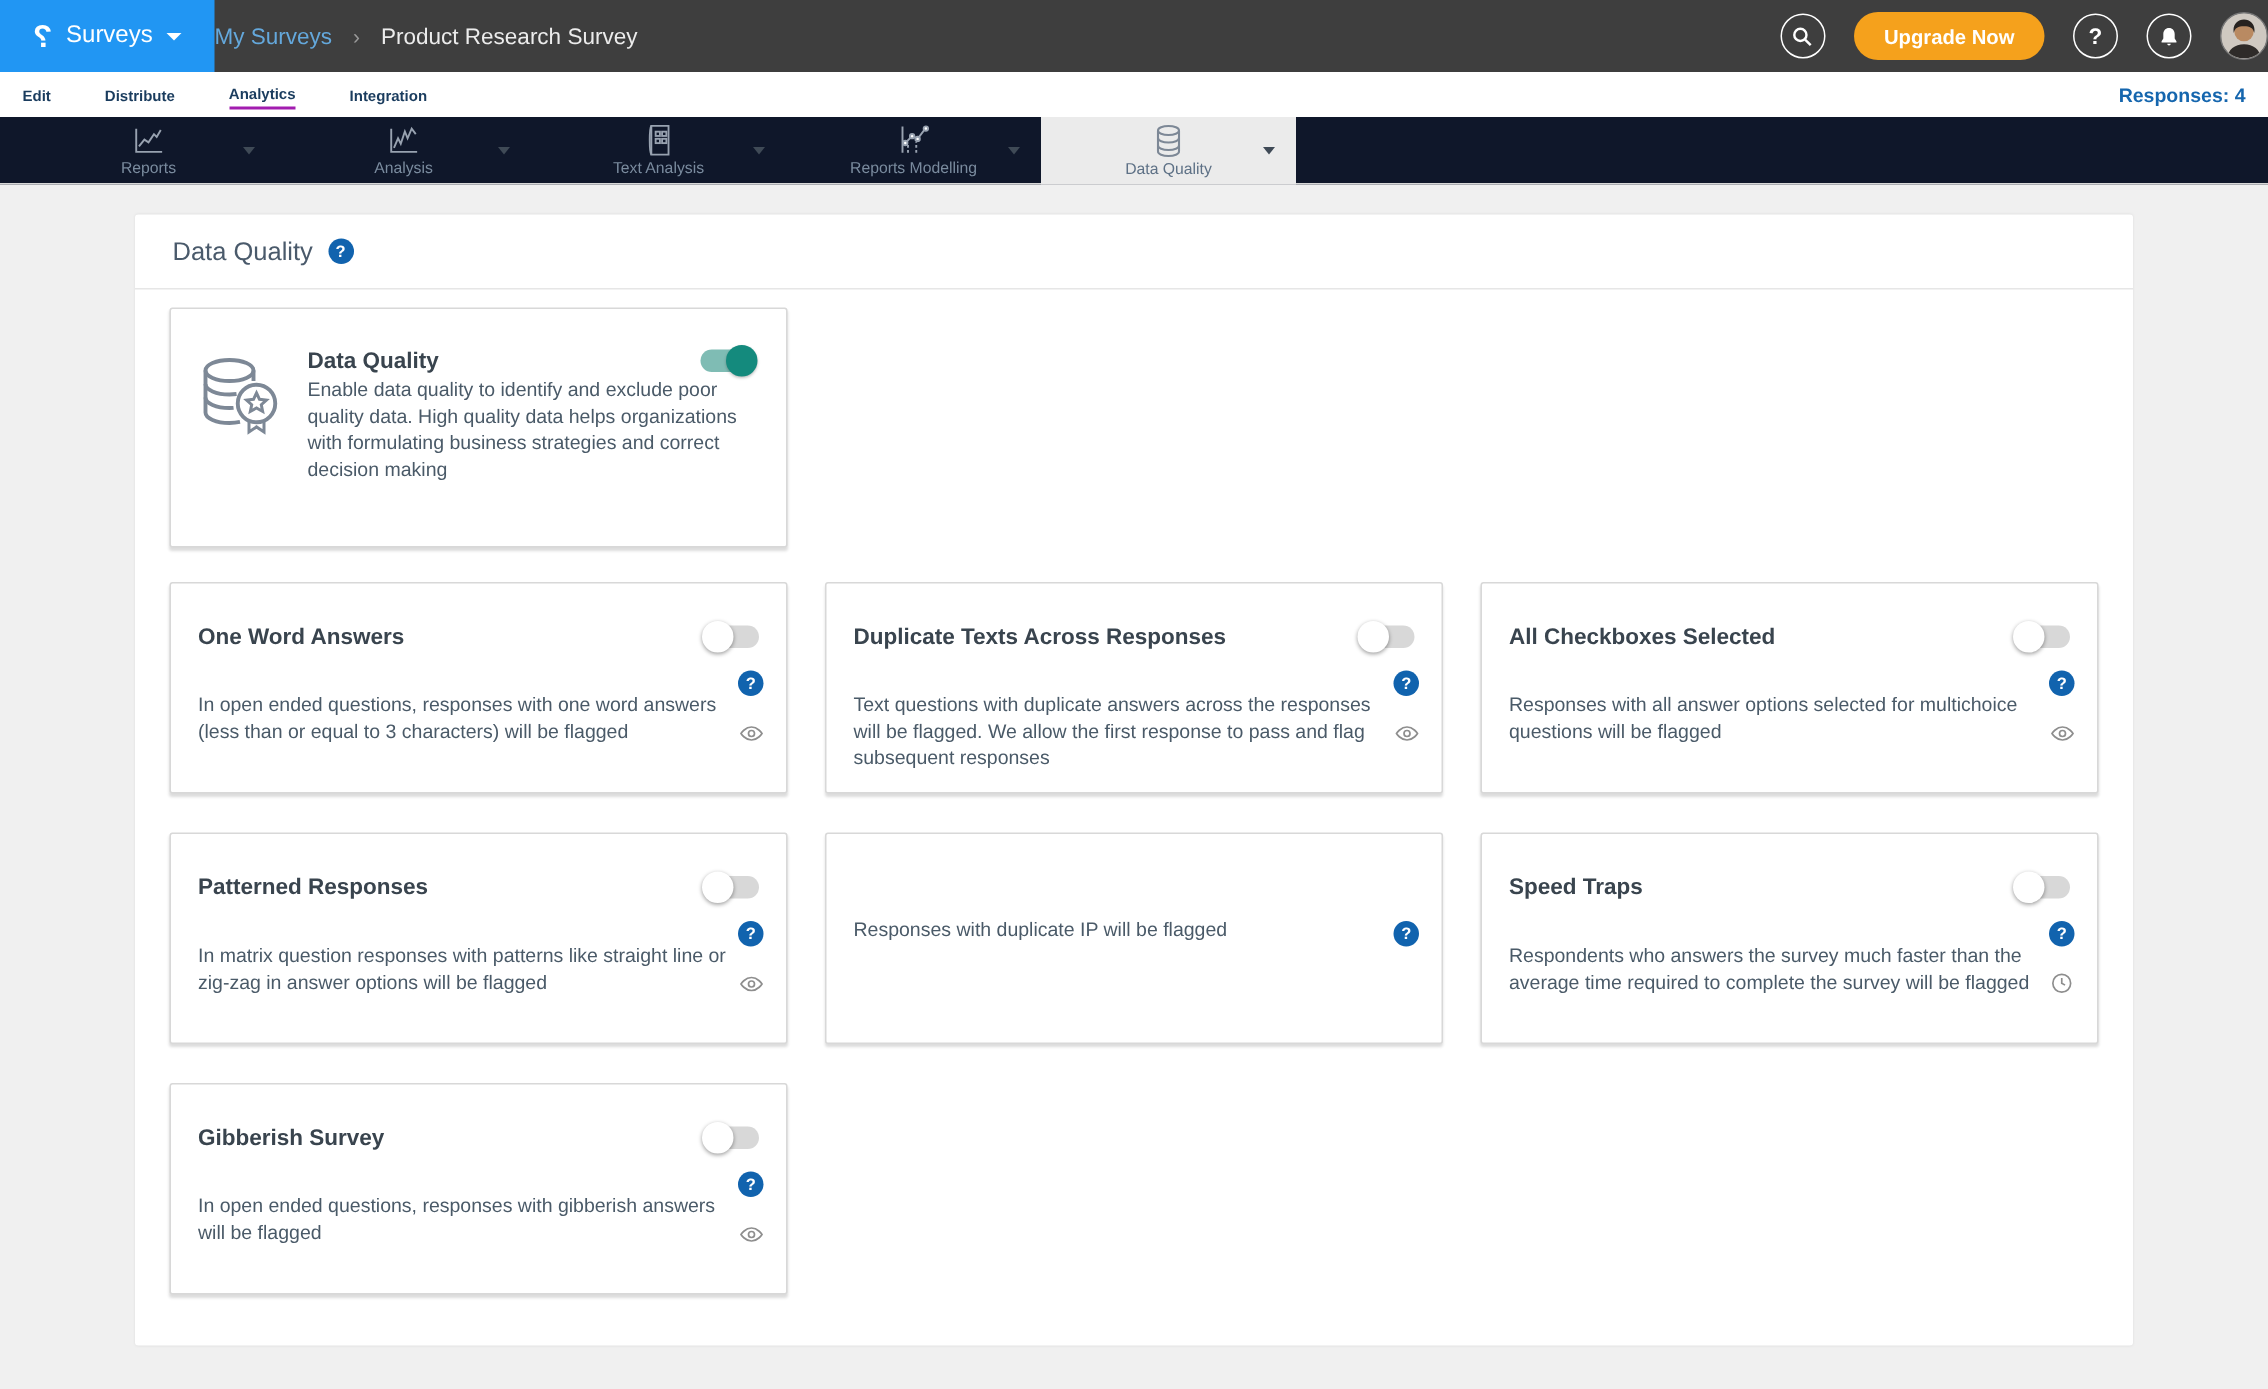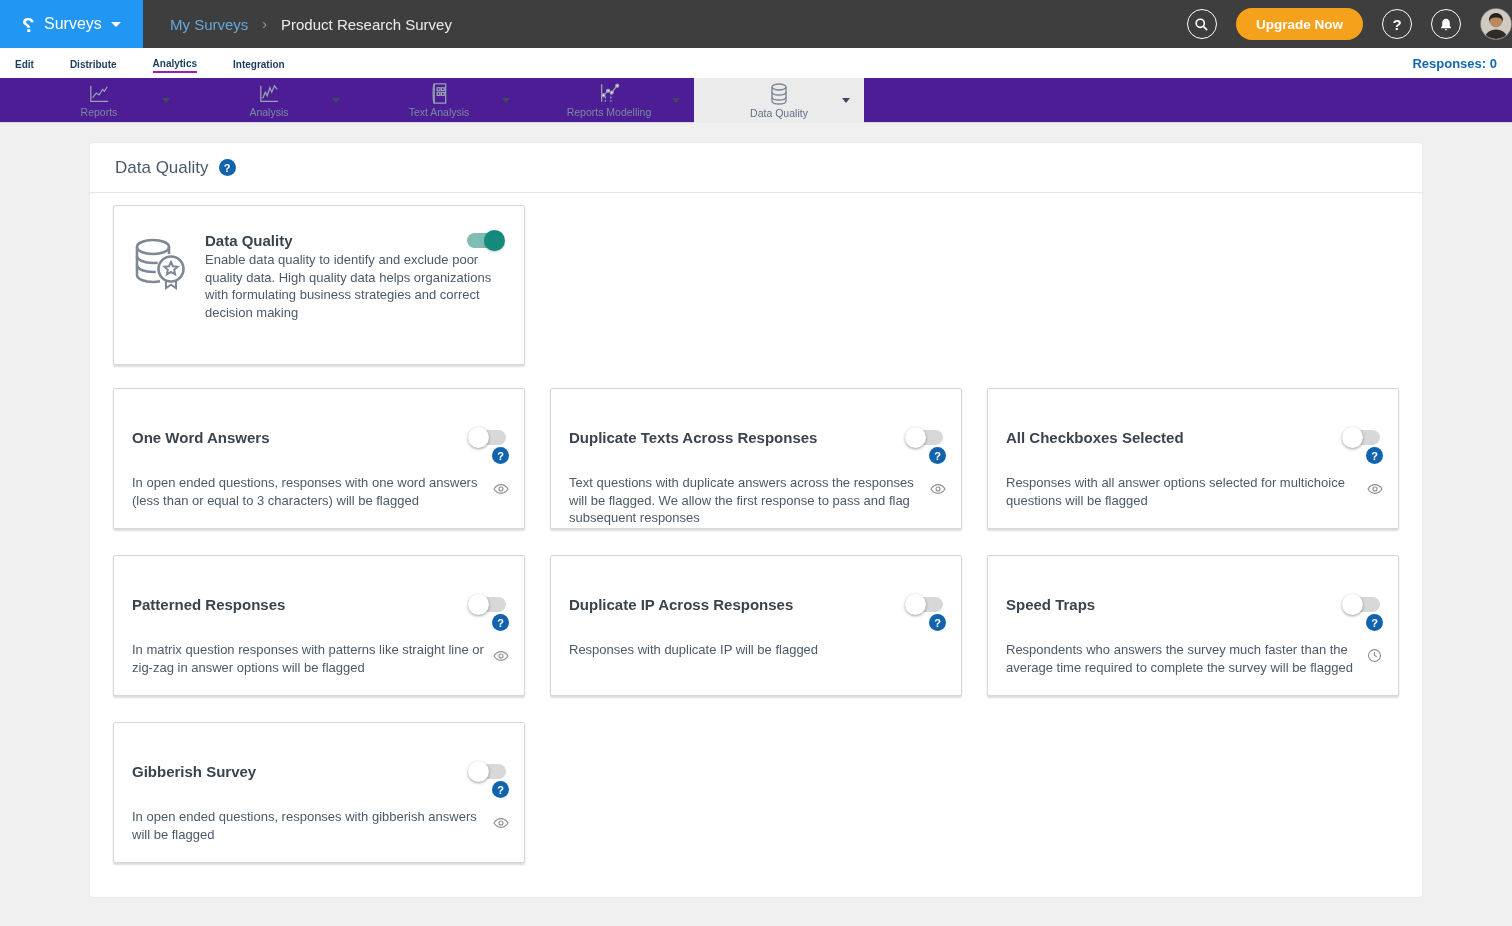--- a/index.html
+++ b/index.html
@@ -4,39 +4,39 @@
 <style>
   * { margin:0; padding:0; box-sizing:border-box; }
   html,body { width:1512px; height:926px; font-family:"Liberation Sans", sans-serif; background:#F0F0F0; overflow:hidden; }
 
   
   .topbar { height:48px; background:#3E3E3E; display:flex; align-items:center; }
   .logo-box { width:143px; height:48px; background:#2196F3; display:flex; align-items:center; justify-content:center; gap:9px; cursor:pointer; flex:0 0 auto; }
   .logo-glyph { color:#fff; font-size:21px; font-weight:700; transform:scaleX(-1); display:inline-block; line-height:1; }
   .logo-label { color:#fff; font-size:16px; font-weight:500; }
   .caret-down { width:0; height:0; border-left:5px solid transparent; border-right:5px solid transparent; border-top:5px solid #fff; display:inline-block; }
-  .breadcrumb { display:flex; align-items:center; gap:14px; margin-left:27px; font-size:15px; }
+  .breadcrumb { display:flex; align-items:center; gap:14px; font-size:15px; }
   .crumb-parent { color:#64A8DC; cursor:pointer; }
   .crumb-sep { color:#9A9A9A; font-size:14px; }
   .crumb-current { color:#ECECEC; }
   .topbar-right { margin-left:auto; display:flex; align-items:center; gap:19px; padding-right:0; }
   .circle-btn { width:30px; height:30px; border:1.6px solid #fff; border-radius:50%; display:flex; align-items:center; justify-content:center; color:#fff; cursor:pointer; background:transparent; }
   .circle-btn svg { display:block; }
   .qmark { font-size:15px; font-weight:700; color:#fff; }
   .upgrade-btn { background:#F5A11C; color:#fff; border:none; border-radius:16px; height:32px; padding:0 20px; font-size:13.5px; font-weight:700; font-family:"Liberation Sans",sans-serif; cursor:pointer; }
   .avatar { width:32px; height:32px; border-radius:50%; overflow:hidden; cursor:pointer; border:1px solid #777; background:#CFCAC4; }
 
   
   .navrow { height:30px; background:#fff; display:flex; align-items:center; padding:0 15px; }
   .nav-item { font-size:10px; font-weight:700; color:#1A3C5E; margin-right:36px; cursor:pointer; padding:4px 0 2px; }
   .nav-item.active { border-bottom:2px solid #a21caf; }
   .responses { margin-left:auto; font-size:13px; font-weight:700; color:#1566AE; }
 
   
-  .tabstrip { height:45px; background:#4c1d95; border-bottom:1px solid #D8D8D8; display:flex; padding-left:14px; }
+  .tabstrip { height:45px; background:#0f172a; border-bottom:1px solid #D8D8D8; display:flex; padding-left:14px; }
   .tab { width:170px; height:45px; position:relative; display:flex; flex-direction:column; align-items:center; justify-content:center; gap:2px; cursor:pointer; }
   .tab.active { background:#EBEBEB; }
   .tab-label { font-size:10.5px; color:#7A8B9E; }
   .tab.active .tab-label { color:#5E7186; }
   .tab .tab-caret { position:absolute; right:14px; top:20px; width:0; height:0; border-left:4.5px solid transparent; border-right:4.5px solid transparent; border-top:5px solid #3F4A56; }
   .tab-icon svg { display:block; }
 
   
   .panel { position:absolute; left:90px; top:143px; width:1332px; height:754px; background:#fff; border-radius:2px; box-shadow:0 0 2px rgba(0,0,0,0.08); }
   .panel-head { height:50px; display:flex; align-items:center; gap:10px; padding:0 25px; border-bottom:1px solid #E6E6E6; }
@@ -46,21 +46,21 @@
 
   
   .card { background:#fff; border:1px solid #D8D8D8; border-radius:2px; box-shadow:0 2px 2px rgba(0,0,0,0.14); position:relative; }
   .main-card { width:412px; height:160px; padding:26px 20px 0 17px; display:flex; gap:18px; margin-bottom:23px; }
   .main-card .mc-icon { flex:0 0 56px; margin-top:4px; }
   .mc-content { flex:1; }
   .mc-title-row { display:flex; align-items:center; justify-content:space-between; }
   .card-title { font-size:15px; font-weight:700; color:#39444E; }
   .card-desc { font-size:13px; color:#4A5A68; line-height:17.5px; margin-top:2px; }
   .grid { display:grid; grid-template-columns:repeat(3, 412px); column-gap:25px; row-gap:26px; }
-  .feature-card { width:412px; height:141px; padding:40px 18px 0; }
+  .feature-card { width:412px; height:141px; padding:27px 18px 0; }
   .fc-title-row { display:flex; align-items:center; justify-content:space-between; }
   .feature-card .card-desc { margin-top:28px; width:355px; }
   .fc-help { position:absolute; top:58px; right:15px; }
   .fc-secondary { position:absolute; top:92px; right:15px; width:16px; height:16px; cursor:pointer; }
   .fc-secondary svg { display:block; }
 
   
   .toggle { width:37px; height:15px; border-radius:8px; background:#D8D8D8; position:relative; cursor:pointer; flex:0 0 auto; }
   .toggle .knob { width:21px; height:21px; border-radius:50%; background:#fff; box-shadow:0 1px 3px rgba(0,0,0,0.4); position:absolute; left:-1px; top:-3px; }
   .toggle.on { background:#7FBCB4; }
@@ -110,21 +110,21 @@
       </svg>
     </div>
   </div>
 </header>
 
 <div class="navrow">
   <span class="nav-item">Edit</span>
   <span class="nav-item">Distribute</span>
   <span class="nav-item active">Analytics</span>
   <span class="nav-item">Integration</span>
-  <span class="responses">Responses: 0</span>
+  <span class="responses">Responses: 4</span>
 </div>
 
 <div class="tabstrip">
   <div class="tab">
     <span class="tab-icon">
       <svg width="22" height="20" viewBox="0 0 24 22" fill="none" stroke="#98A2B0" stroke-width="1.4">
           <path d="M3 2v17h19"></path>
           <path d="M5 15l4-5 3 2 4-6 2 2 3-5"></path>
         </svg>
     </span>
@@ -280,26 +280,20 @@
         <span class="fc-secondary">
           <svg width="16" height="16" viewBox="0 0 24 24" fill="none" stroke="#8E8E8E" stroke-width="1.7">
               <path d="M1.5 12S5.5 5.5 12 5.5 22.5 12 22.5 12 18.5 18.5 12 18.5 1.5 12 1.5 12z"></path>
               <circle cx="12" cy="12" r="3"></circle>
             </svg>
         </span>
 
       </section>
 
       <section class="card feature-card">
-        <div class="fc-title-row">
-          <span class="card-title">Duplicate IP Across Responses</span>
-          <span class="toggle">
-              <span class="knob"></span>
-            </span>
-        </div>
         <p class="card-desc">Responses with duplicate IP will be flagged</p>
         <span class="help-badge fc-help">?</span>
 
       </section>
 
       <section class="card feature-card">
         <div class="fc-title-row">
           <span class="card-title">Speed Traps</span>
           <span class="toggle">
               <span class="knob"></span>

